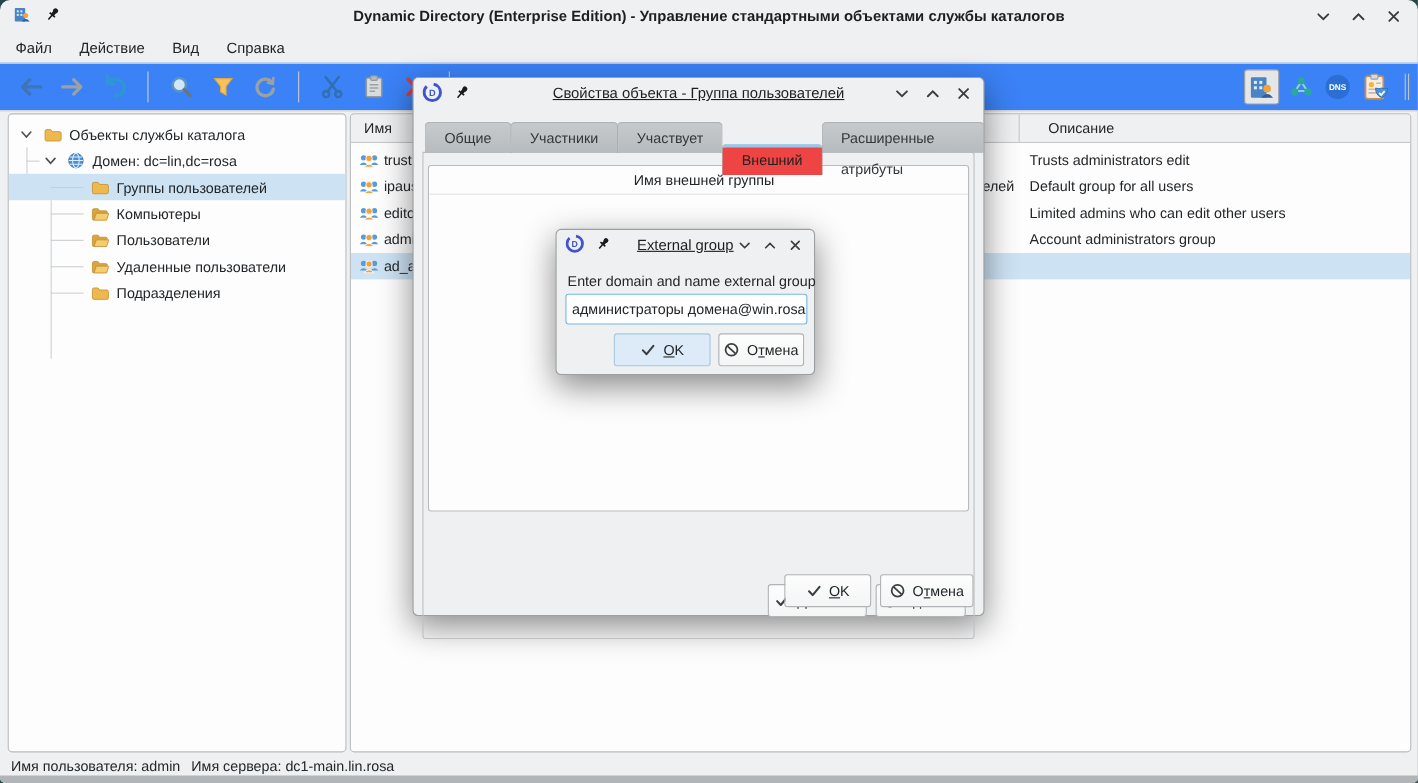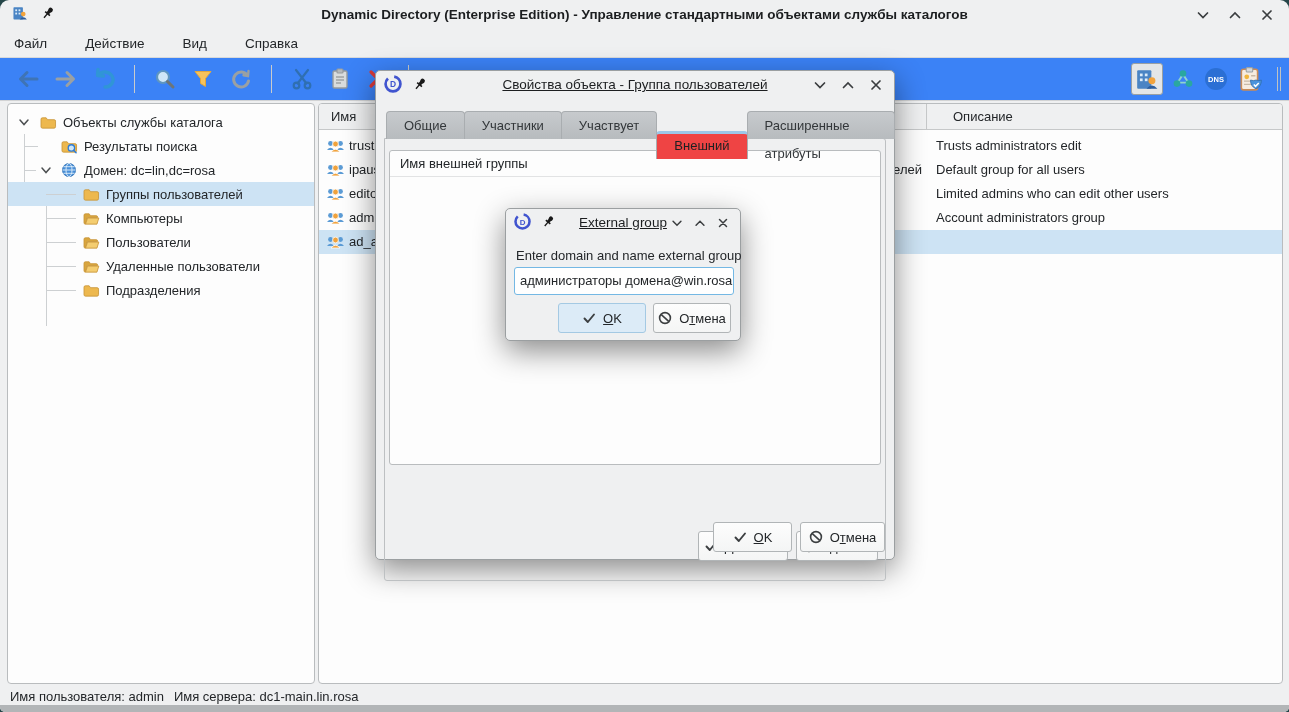--- a/index.html
+++ b/index.html
@@ -9,21 +9,21 @@
   .window { position:absolute; inset:0; background:#eff0f1; border-radius:9px 9px 5px 5px; overflow:hidden; }
 
   
   .titlebar { position:absolute; top:0; left:0; right:0; height:30px; }
   .titlebar .left-icons { position:absolute; left:12px; top:5px; display:flex; gap:12px; align-items:center; }
   .win-title { position:absolute; left:0; right:0; top:0; height:30px; line-height:30px; text-align:center; font-size:13.5px; color:#1c1e20;font-weight:bold; }
   .win-controls { position:absolute; right:14px; top:0; height:30px; display:flex; gap:16px; align-items:center; }
   .wc { width:16px; height:16px; cursor:default; }
 
   
-  .menubar { position:absolute; top:30px; left:0; right:0; height:26px; display:flex; gap:38px; padding-left:14px; align-items:center; font-size:13.5px; }
+  .menubar { position:absolute; top:30px; left:0; right:0; height:26px; display:flex; gap:25px; padding-left:14px; align-items:center; font-size:13.5px; }
   .menubar span { cursor:default; }
 
   
   .toolbar { position:absolute; top:57px; left:0; right:0; height:44px; background:#3b82f6; border-top:1px solid #d8d9da; border-bottom:1px solid #d2d3d4; }
   .tb-left { position:absolute; left:16px; top:0; height:100%; display:flex; align-items:center; gap:14px; }
   .tb-sep { width:1px; height:28px; background:#c9cbcc; margin:0 4px; }
   .tbi { width:24px; height:24px; }
   .tb-right { position:absolute; right:8px; top:0; height:100%; display:flex; align-items:center; gap:8px; }
   .tb-btn-checked { width:32px; height:32px; border:1px solid #9aa0a3; border-radius:3px; background:#e4e6e7; display:flex; align-items:center; justify-content:center; }
   .tb-handle { display:flex; gap:2px; margin-left:6px; }
@@ -63,21 +63,21 @@
   .dialog { position:absolute; background:#eff0f1; border:1px solid #9b9fa1; border-radius:5px; box-shadow:0 10px 30px rgba(0,0,0,.45); }
   .dlg-titlebar { position:absolute; top:0; left:0; right:0; height:28px; }
   .dlg-titlebar .left-icons { position:absolute; left:8px; top:4px; display:flex; gap:10px; align-items:center; }
   .dlg-title { position:absolute; left:0; right:0; top:0; height:28px; line-height:28px; text-align:center; font-size:13.5px; color:#1c1e20;text-decoration:underline; }
   .dlg-controls { position:absolute; right:10px; top:0; height:28px; display:flex; gap:12px; align-items:center; }
 
   .props { left:375px; top:70px; width:520px; height:490px; z-index:10; }
   .tabbar { position:absolute; left:10px; top:40px; height:28px; display:flex; z-index:2; }
   .tab { height:28px; line-height:28px; padding:0 17px; font-size:13px; background:linear-gradient(#c7cacd,#b7bbbe); color:#33373a; border:1px solid #a9adb0; border-bottom:none; border-radius:4px 4px 0 0; margin-right:-1px; cursor:default; }
   .tab.active { background:#ef4444; color:#1d2022; border-top:3px solid #9cc7e8; line-height:24px; position:relative; z-index:3;margin-top:20px; }
-  .tabpanel { position:absolute; left:8px; right:8px; top:67px; height:443px; border:1px solid #bdc0c2; border-radius:0 3px 3px 3px; }
+  .tabpanel { position:absolute; left:8px; right:8px; top:67px; height:443px; border:1px solid #bdc0c2; border-radius:0 3px 3px 3px;text-align:center; }
   .listbox { position:absolute; left:4px; right:4px; top:11px; height:315px; background:#fdfdfd; border:1px solid #b9bcbe; border-radius:3px; }
   .listbox .lhead { height:26px; line-height:26px; padding-left:10px; font-size:13px; border-bottom:1px solid #e2e3e4; }
 
   .btn { position:absolute; height:30px; background:linear-gradient(#fdfdfd,#f4f5f5); border:1px solid #b1b5b7; border-radius:3px; font-size:13px; color:#232629; display:flex; align-items:center; justify-content:center; gap:7px; cursor:default; }
   .btn.focused { background:#dcebf7; border-color:#a4c9e3; }
   .accel { text-decoration:underline; }
   .bic { width:14px; height:14px; }
 
   .ext { left:505px; top:208px; width:236px; height:133px; z-index:20; }
   .ext-label { position:absolute; left:10px; top:39px; font-size:13px; white-space:nowrap; }
@@ -307,27 +307,20 @@
       <div class="trow">
         <svg class="texp" style="left:9px" viewBox="0 0 14 14">
             <use href="#i-exp-open"></use>
           </svg>
         <svg class="ticon" style="left:32px" viewBox="0 0 18 16">
             <use href="#i-folder"></use>
           </svg>
         <span class="tlabel" style="left:55px">Объекты службы каталога</span>
       </div>
       <div class="trow">
-        <span class="guide" style="left:16px; top:12px; width:14px; height:1px;"></span>
-        <svg class="ticon" style="left:53px" viewBox="0 0 18 16">
-            <use href="#i-folder-search"></use>
-          </svg>
-        <span class="tlabel" style="left:76px">Результаты поиска</span>
-      </div>
-      <div class="trow">
         <span class="guide" style="left:16px; top:12px; width:12px; height:1px;"></span>
         <svg class="texp" style="left:31px" viewBox="0 0 14 14">
             <use href="#i-exp-open"></use>
           </svg>
         <svg class="ticon" style="left:53px; width:16px; height:16px" viewBox="0 0 17 17">
             <use href="#i-globe"></use>
           </svg>
         <span class="tlabel" style="left:76px">Домен: dc=lin,dc=rosa</span>
       </div>
       <div class="trow sel">

